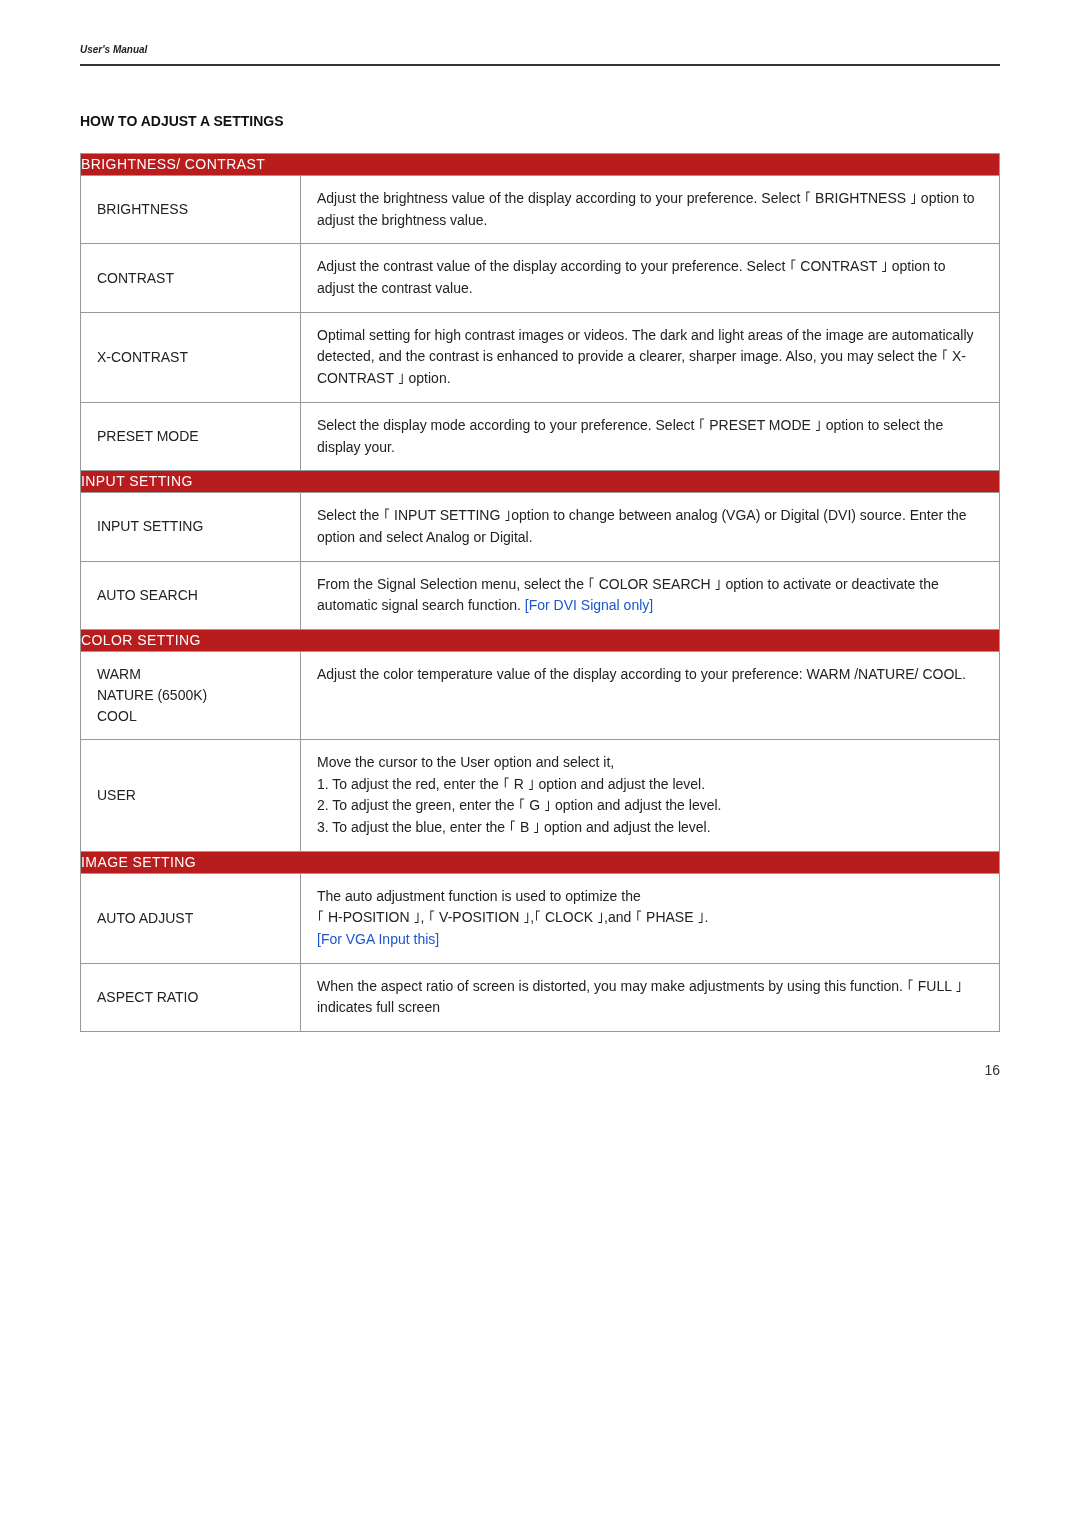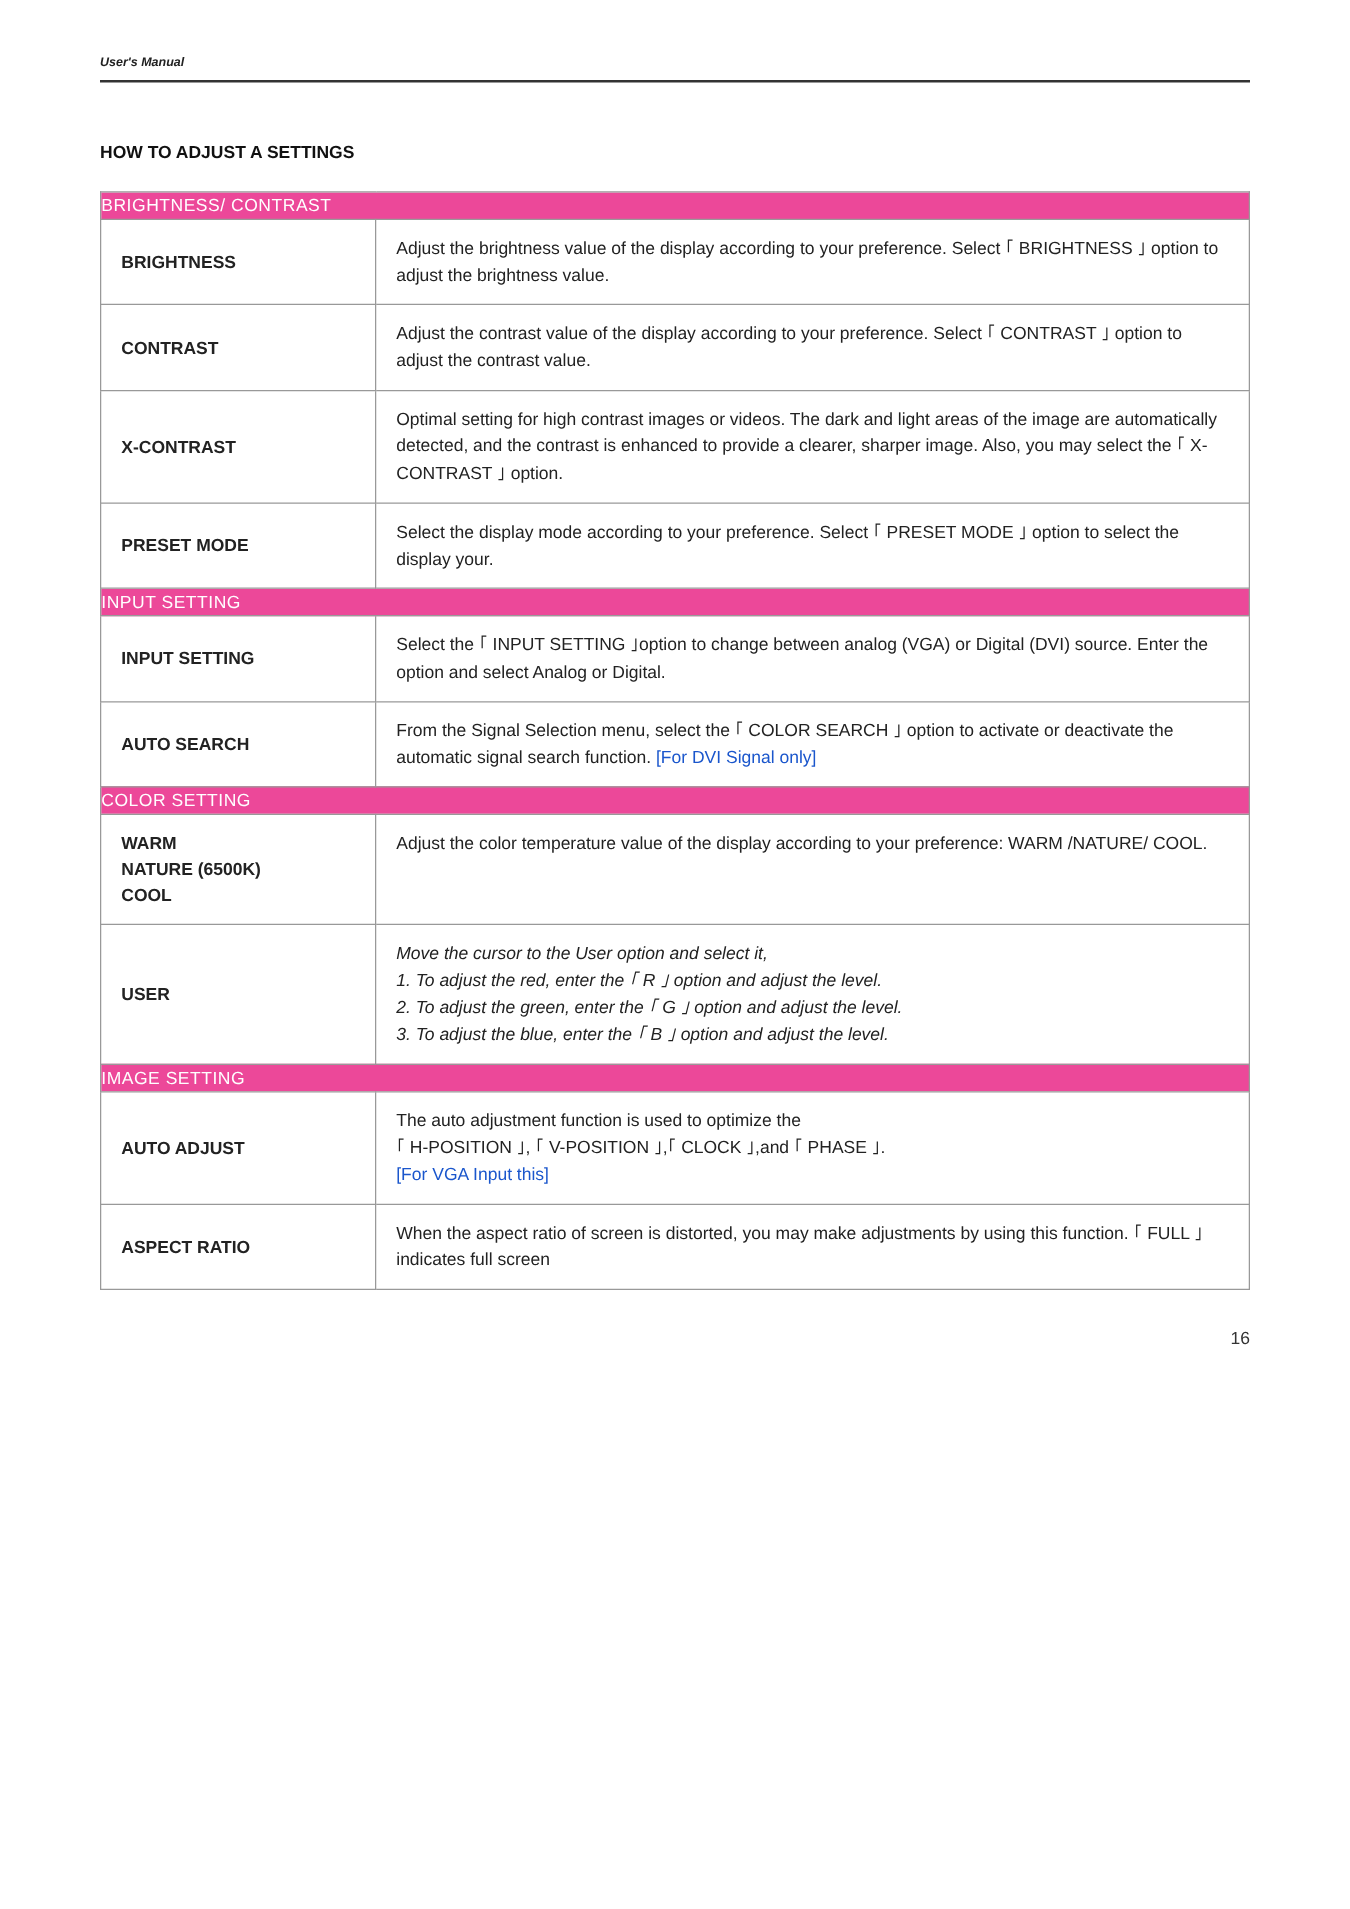--- a/index.html
+++ b/index.html
@@ -40,39 +40,39 @@
       margin-top: 47px;
     }
 
     table {
       width: 100%;
       border-collapse: collapse;
       border: 1px solid #999;
     }
 
     .section-header {
-      background-color: #ec4899;
+      background-color: #b91c1c;
       color: #fff;
       font-size: 14px;
       font-weight: normal;
       padding: 8px 12px;
       text-transform: uppercase;
       letter-spacing: 0.03em;
     }
 
     td {
       border: 1px solid #999;
       padding: 12px 16px;
       vertical-align: top;
       line-height: 1.5;
     }
 
     .label-cell {
       width: 220px;
-      font-weight: bold;
+      font-weight: normal;
       font-size: 14px;
       text-transform: uppercase;
       color: #222;
       vertical-align: middle;
     }
 
     .desc-cell {
       font-size: 14px;
       color: #222;
       line-height: 1.55;
@@ -144,21 +144,21 @@
     <td colspan="2" class="section-header">COLOR SETTING</td>
   </tr>
   <tr>
     <td class="label-cell" style="white-space:pre-line;">WARM
 NATURE (6500K)
 COOL</td>
     <td class="desc-cell">Adjust the color temperature value of the display according to your preference: WARM /NATURE/ COOL.</td>
   </tr>
   <tr>
     <td class="label-cell">USER</td>
-    <td class="desc-cell" style="white-space:pre-line;font-style:italic;">Move the cursor to the User option and select it,
+    <td class="desc-cell" style="white-space:pre-line;">Move the cursor to the User option and select it,
 1. To adjust the red, enter the ｢ R ｣ option and adjust the level.
 2. To adjust the green, enter the ｢ G ｣ option and adjust the level.
 3. To adjust the blue, enter the ｢ B ｣ option and adjust the level.</td>
   </tr>
 
   <tr class="section-row">
     <td colspan="2" class="section-header">IMAGE SETTING</td>
   </tr>
   <tr>
     <td class="label-cell">AUTO ADJUST</td>

